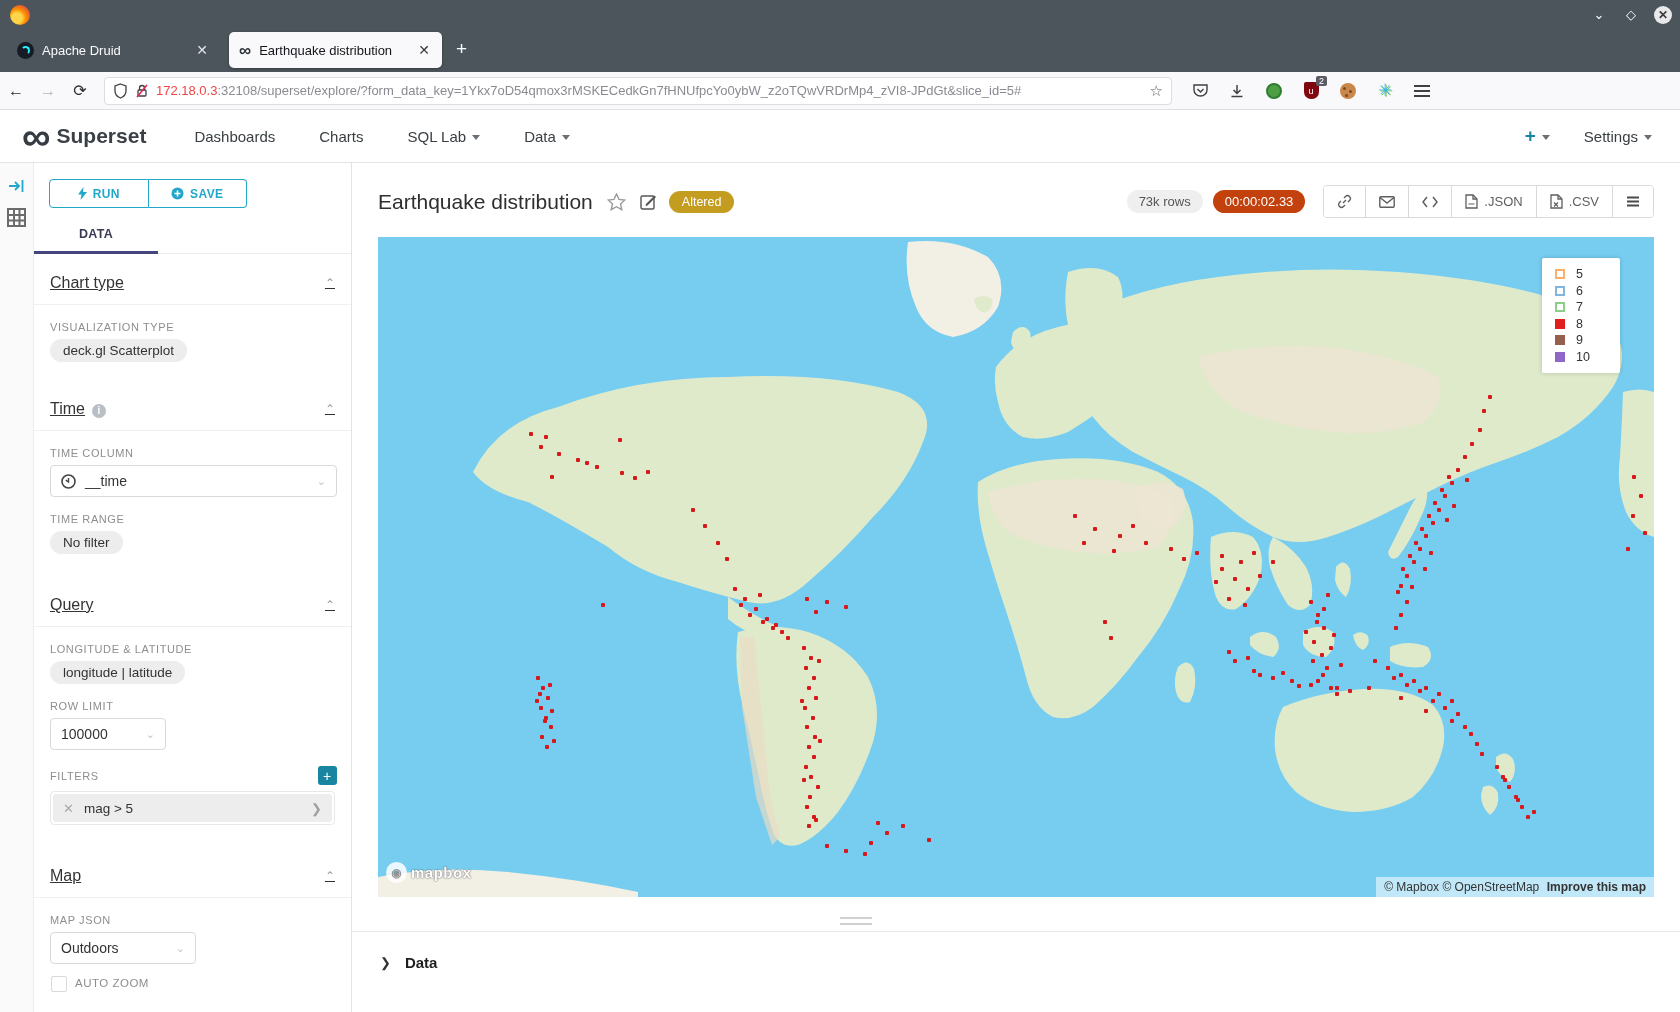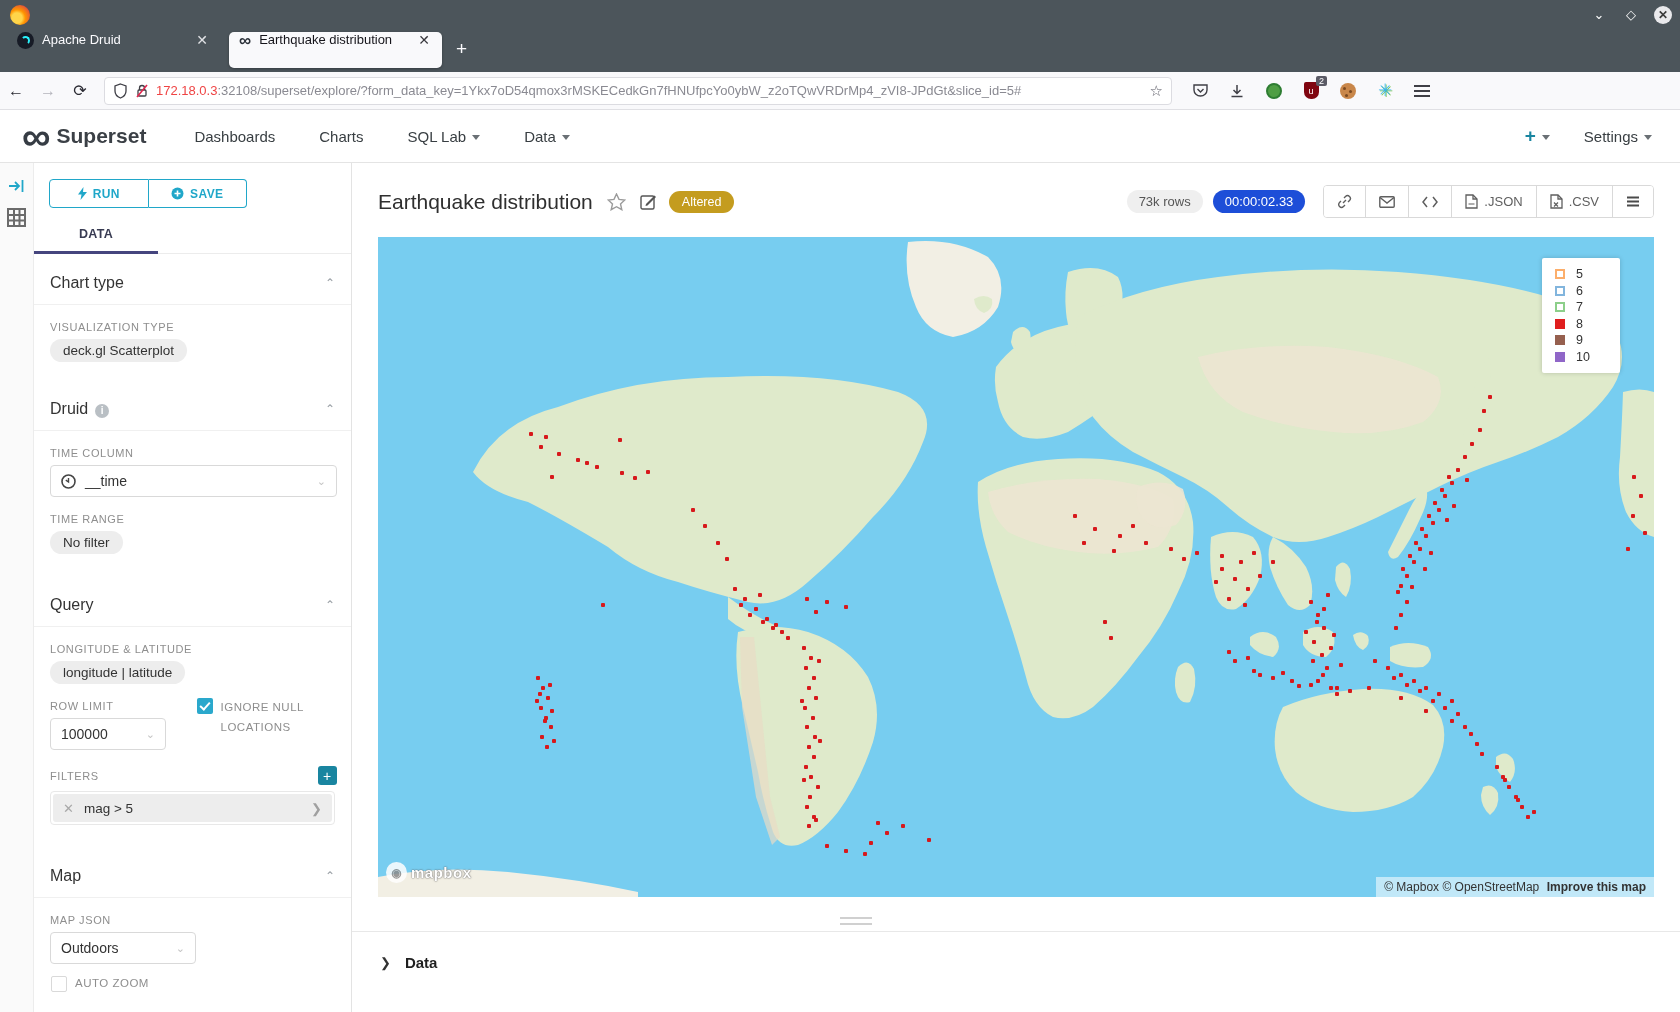--- a/index.html
+++ b/index.html
@@ -11,21 +11,21 @@
     color:#fbfbfe; font-size:13px; position:relative; }
   .fx-logo { width:20px; height:20px; border-radius:50%; margin-left:10px;
     background:radial-gradient(circle at 35% 65%, #ffd54a 0 28%, #ff9500 45%, #e8622c 70%, #b5007f 100%); }
   .win-title { position:absolute; left:0; right:0; text-align:center; pointer-events:none; }
   .win-controls { position:absolute; right:8px; top:0; height:29px; display:flex; align-items:center; gap:14px; }
   .win-btn { width:18px; height:18px; display:flex; align-items:center; justify-content:center;
     color:#fff; font-size:13px; }
   .win-close { background:#e9e9ec; color:#3b3b3b; border-radius:50%; font-size:12px; font-weight:bold; }
 
   .tabbar { height:43px; background:#4c555b; display:flex; align-items:flex-end; }
-  .tab { height:36px; margin:0 0 4px 7px; border-radius:5px; display:flex; 
+  .tab { height:36px; margin:0 0 4px 7px; border-radius:5px; display:flex; align-items:center;
     padding:0 10px; font-size:13px; width:213px; }
   .tab.inactive { color:#fbfbfe; }
   .tab.active { background:#f9f9fb; color:#15141a; box-shadow:0 1px 3px rgba(0,0,0,.3); margin-left:9px; }
   .tab .tab-title { flex:1; margin-left:8px; white-space:nowrap; overflow:hidden; }
   .tab .tab-close { font-size:14px; opacity:.85; padding:0 2px; }
   .druid-ico { width:17px; height:17px; border-radius:50%; background:#171b26; position:relative; flex:none; }
   .druid-ico::after { content:""; position:absolute; inset:4px; border-radius:50%;
     border:2px solid #29f1fb; border-left-color:transparent; border-bottom-color:transparent; }
   .sset-ico { font-size:17px; font-weight:bold; color:#2c323a; line-height:1; flex:none; }
   .newtab-btn { color:#fbfbfe; font-size:19px; margin:0 0 12px 14px; }
@@ -78,21 +78,21 @@
     justify-content:center; gap:6px; }
   .cta.first { border-radius:4px 0 0 4px; }
   .cta.last { border-radius:0 4px 4px 0; border-left:none; }
 
   .ptabs { margin-top:14px; border-bottom:1px solid #ececec; height:32px; position:relative; }
   .ptab { position:absolute; left:0; width:124px; text-align:center; font-size:12.5px; font-weight:bold;
     color:#383b52; letter-spacing:.3px; top:5px; }
   .ptab-ink { position:absolute; left:0; bottom:-1px; width:124px; height:3px; background:#45457e; }
 
   .sec-head { display:flex; align-items:center; justify-content:space-between;
-    padding:20px 16px 12px 16px; font-size:16px; color:#333; }
+    padding:20px 16px 12px 16px; font-size:16px; color:#333;text-decoration:underline; }
   .sec-head.bordered { border-bottom:1px solid #f0f0f0; }
   .chev { color:#9aa0a6; font-size:12px; }
   .flabel { font-size:11px; color:#8e8e8e; letter-spacing:.6px; margin:16px 16px 6px 16px; }
   .pill { display:inline-block; background:#ededed; border-radius:13px; padding:4px 13px;
     font-size:13.5px; color:#333; margin-left:16px; white-space:nowrap; }
   .selectbox { margin-left:16px; height:32px; border:1px solid #d9d9d9; border-radius:4px;
     display:flex; align-items:center; padding:0 10px; font-size:14px; color:#333; background:#fff; }
   .selectbox .sel-chev { margin-left:auto; color:#c4c4c4; font-size:11px; }
   .info-i { display:inline-flex; width:14px; height:14px; border-radius:50%; background:#b9bfc4; color:#fff;
     font-size:10px; align-items:center; justify-content:center; margin-left:7px; font-weight:bold; }
@@ -117,21 +117,21 @@
 
   
   .chart-area { flex:1; position:relative; }
   .chart-head { display:flex; align-items:center; padding:22px 26px 0 26px; }
   .chart-title { font-size:21px; color:#2f2f2f; font-weight:500; }
   .h-ico { color:#9b9b9b; margin-left:14px; font-size:17px; display:flex; }
   .badge-altered { margin-left:12px; background:#c49c1f; color:#fff; font-size:12.5px;
     padding:4px 13px; border-radius:12px; }
   .head-right { margin-left:auto; display:flex; align-items:center; gap:10px; }
   .badge-rows { background:#efefef; color:#565656; font-size:13px; padding:4px 12px; border-radius:12px; }
-  .badge-timer { background:#1d4ed8; color:#fff; font-size:13px; padding:4px 12px; border-radius:12px; }
+  .badge-timer { background:#c2410c; color:#fff; font-size:13px; padding:4px 12px; border-radius:12px; }
   .exp-group { display:flex; border:1px solid #d9d9d9; border-radius:4px; margin-left:8px; overflow:hidden; }
   .exp-btn { padding:8px 13px; border-left:1px solid #d9d9d9; color:#5f5f5f; font-size:13px;
     display:flex; align-items:center; gap:6px; background:#fff; }
   .exp-btn:first-child { border-left:none; }
 
   .mapwrap { position:absolute; left:26px; top:74px; width:1276px; height:660px; background:#77cdf0; overflow:hidden; }
   .mapsvg { position:absolute; inset:0; }
   .qpoint { position:absolute; width:4px; height:4px; background:#d7191c; border-radius:1px; }
 
   .legend { position:absolute; left:1164px; top:21px; width:78px; background:#fff; border-radius:2px;
@@ -310,21 +310,21 @@
     
     <div class="sec-head bordered">
       <span>Chart type</span>
         <span class="chev">⌃</span>
     </div>
     <div class="flabel">VISUALIZATION TYPE</div>
     <span class="pill">deck.gl Scatterplot</span>
 
     
     <div class="sec-head bordered" style="margin-top:18px">
-      <span><span>Druid</span><span class="info-i">i</span></span>
+      <span><span>Time</span><span class="info-i">i</span></span>
       <span class="chev">⌃</span>
     </div>
     <div class="flabel">TIME COLUMN</div>
     <div class="selectbox" style="width:287px">
       <svg class="mini" width="15" height="15" viewBox="0 0 15 15" style="margin-right:9px">
           <circle cx="7.5" cy="7.5" r="6.5" fill="none" stroke="#454545" stroke-width="1.6"></circle>
           <path d="M7.5 4 V8 L4.8 6.2" fill="none" stroke="#454545" stroke-width="1.4"></path>
         </svg>
       <span>__time</span>
       <span class="sel-chev">⌄</span>
@@ -339,26 +339,20 @@
     </div>
     <div class="flabel">LONGITUDE &amp; LATITUDE</div>
     <span class="pill">longitude | latitude</span>
 
     <div class="q-row">
       <div class="q-col">
         <div class="flabel">ROW LIMIT</div>
         <div class="selectbox" style="width:116px">
           <span>100000</span>
           <span class="sel-chev">⌄</span>
-        </div>
-      </div>
-      <div class="q-col">
-        <div class="cb-row">
-          <span class="cbox on"></span>
-          <span class="cb-label"><span>IGNORE NULL</span><br><span>LOCATIONS</span></span>
         </div>
       </div>
     </div>
 
     <div class="flabel" style="display:flex; align-items:center; justify-content:space-between; margin-right:14px;">
       <span>FILTERS</span>
       <span class="add-btn">+</span>
     </div>
     <div class="filter-box">
       <div class="filter-chip">

